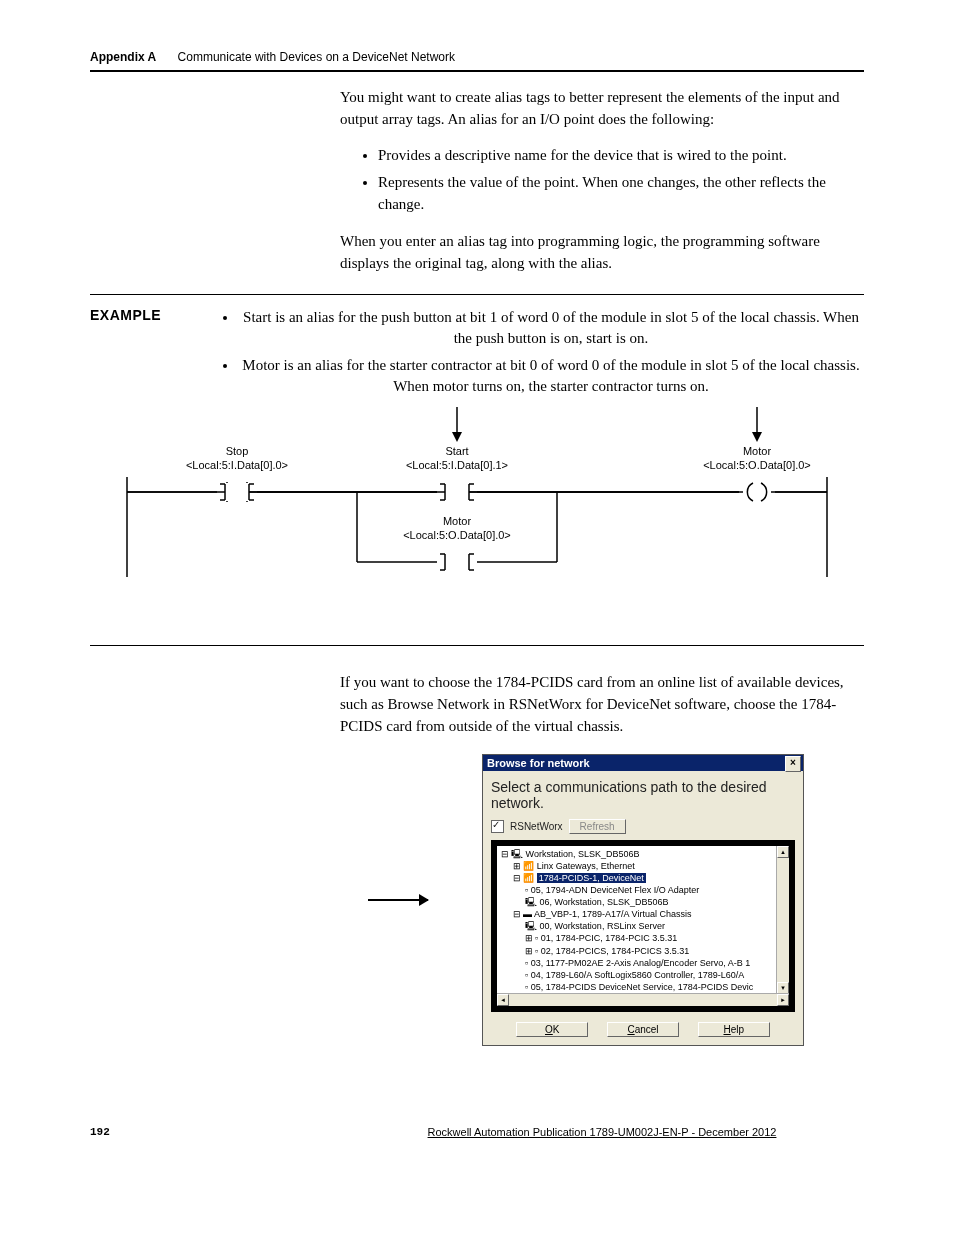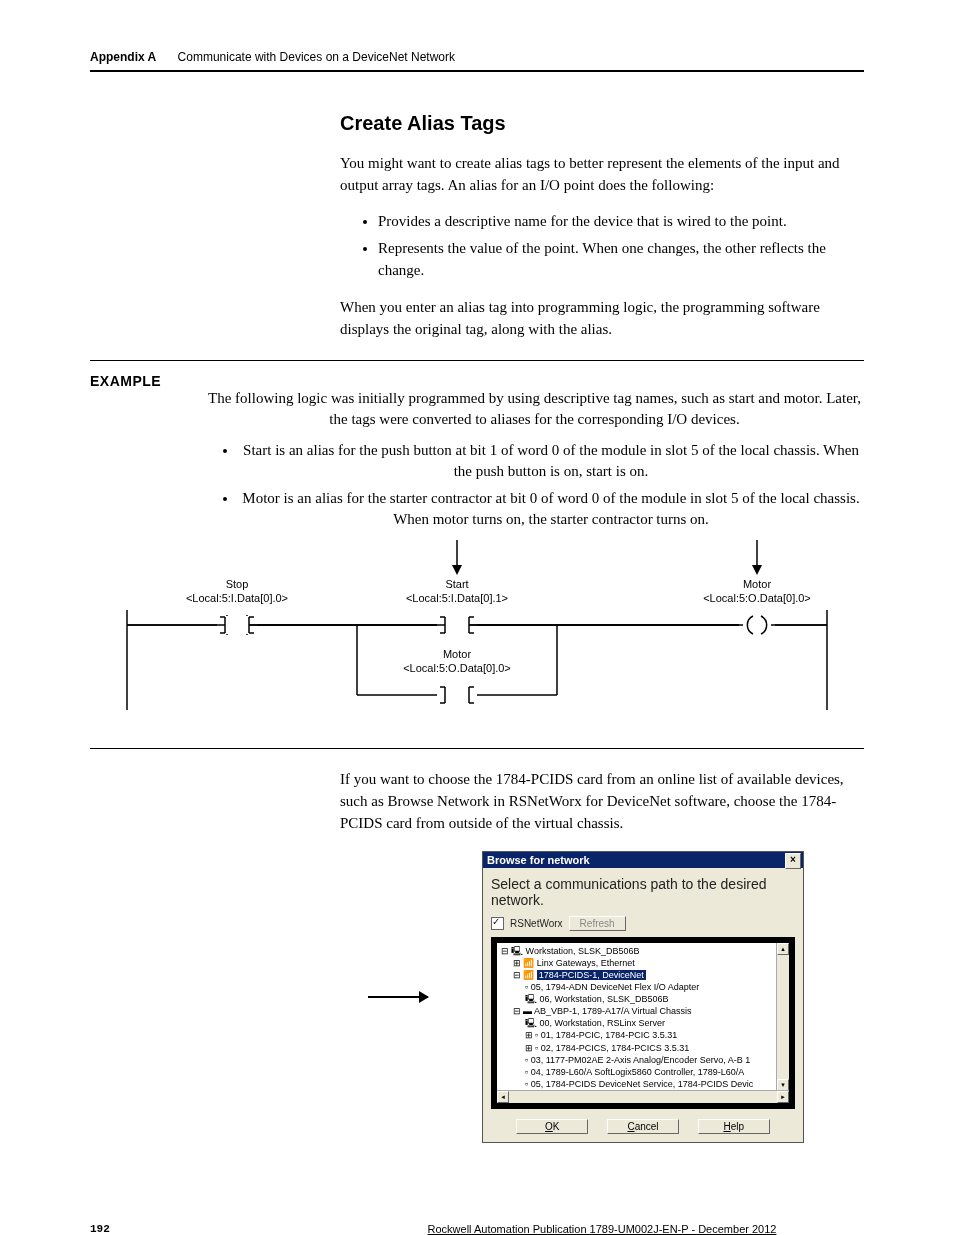--- a/index.html
+++ b/index.html
@@ -321,34 +321,32 @@
 <body>
 
 <div class="page">
 
   <div class="running-head">
     <span class="apx">Appendix A</span>
     <span>Communicate with Devices on a DeviceNet Network</span>
   </div>
   <div class="header-line"></div>
 
-  <h2 class="section-title">Create Alias Tags</h2>
 
   <p class="body-text">You might want to create alias tags to better represent the elements of the input and output array tags. An alias for an I/O point does the following:</p>
 
   <ul class="body-list">
     <li>Provides a descriptive name for the device that is wired to the point.</li>
     <li>Represents the value of the point. When one changes, the other reflects the change.</li>
   </ul>
 
   <p class="body-text">When you enter an alias tag into programming logic, the programming software displays the original tag, along with the alias.</p>
 
   <div class="example-block">
     <div class="example-label">EXAMPLE</div>
-    <p class="example-intro">The following logic was initially programmed by using descriptive tag names, such as start and motor. Later, the tags were converted to aliases for the corresponding I/O devices.</p>
     <ul class="example-list">
       <li>Start is an alias for the push button at bit 1 of word 0 of the module in slot 5 of the local chassis. When the push button is on, start is on.</li>
       <li>Motor is an alias for the starter contractor at bit 0 of word 0 of the module in slot 5 of the local chassis. When motor turns on, the starter contractor turns on.</li>
     </ul>
 
     <svg class="ladder-svg" width="740" height="190" viewBox="0 0 740 190">
 
       <line x1="350" y1="0" x2="350" y2="30" stroke="#000" stroke-width="1.5"></line>
       <polygon points="350,35 345,25 355,25" fill="#000"></polygon>
       <line x1="650" y1="0" x2="650" y2="30" stroke="#000" stroke-width="1.5"></line>
@@ -415,21 +413,21 @@
 
       <rect x="330" y="146" width="40" height="18" fill="#fff"></rect>
       <path d="M338 147 L338 163 M362 147 L362 163" stroke="#000" stroke-width="1.5" fill="none"></path>
       <line x1="333" y1="147" x2="338" y2="147" stroke="#000" stroke-width="1.5"></line>
       <line x1="333" y1="163" x2="338" y2="163" stroke="#000" stroke-width="1.5"></line>
       <line x1="362" y1="147" x2="367" y2="147" stroke="#000" stroke-width="1.5"></line>
       <line x1="362" y1="163" x2="367" y2="163" stroke="#000" stroke-width="1.5"></line>
     </svg>
   </div>
 
-  <p class="body-text" style="margin-top:20px">If you want to choose the 1784-PCIDS card from an online list of available devices, such as Browse Network in RSNetWorx for DeviceNet software, choose the 1784-PCIDS card from outside of the virtual chassis.</p>
+  <p class="body-text" style="margin-top:26px">If you want to choose the 1784-PCIDS card from an online list of available devices, such as Browse Network in RSNetWorx for DeviceNet software, choose the 1784-PCIDS card from outside of the virtual chassis.</p>
 
   <div class="dialog-row">
     <div class="arrow-right"></div>
 
     <div class="dialog-box">
       <div class="dialog-title">
         <span>Browse for network</span>
         <div class="dialog-close">×</div>
       </div>
       <div class="dialog-body">

